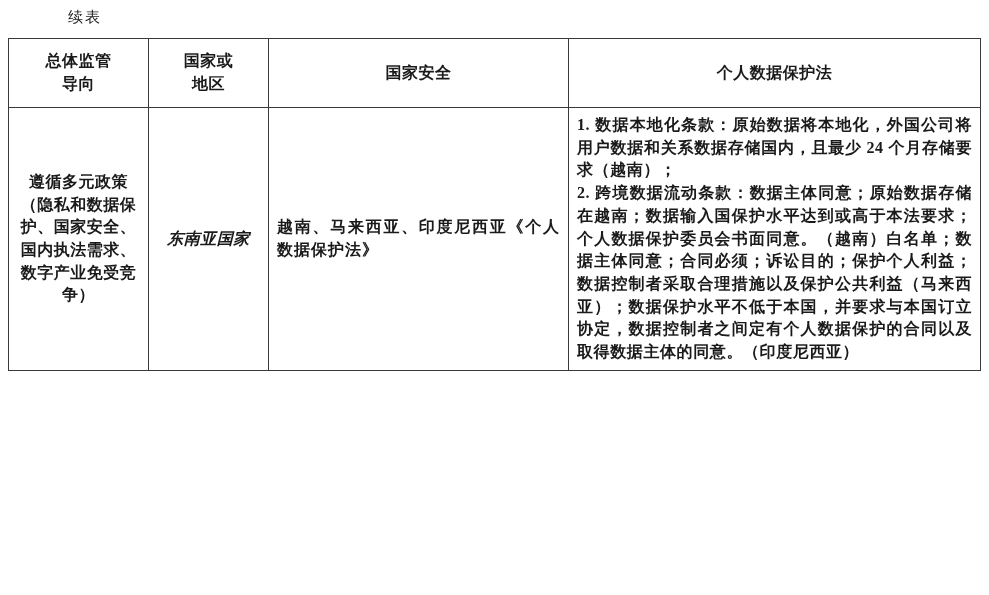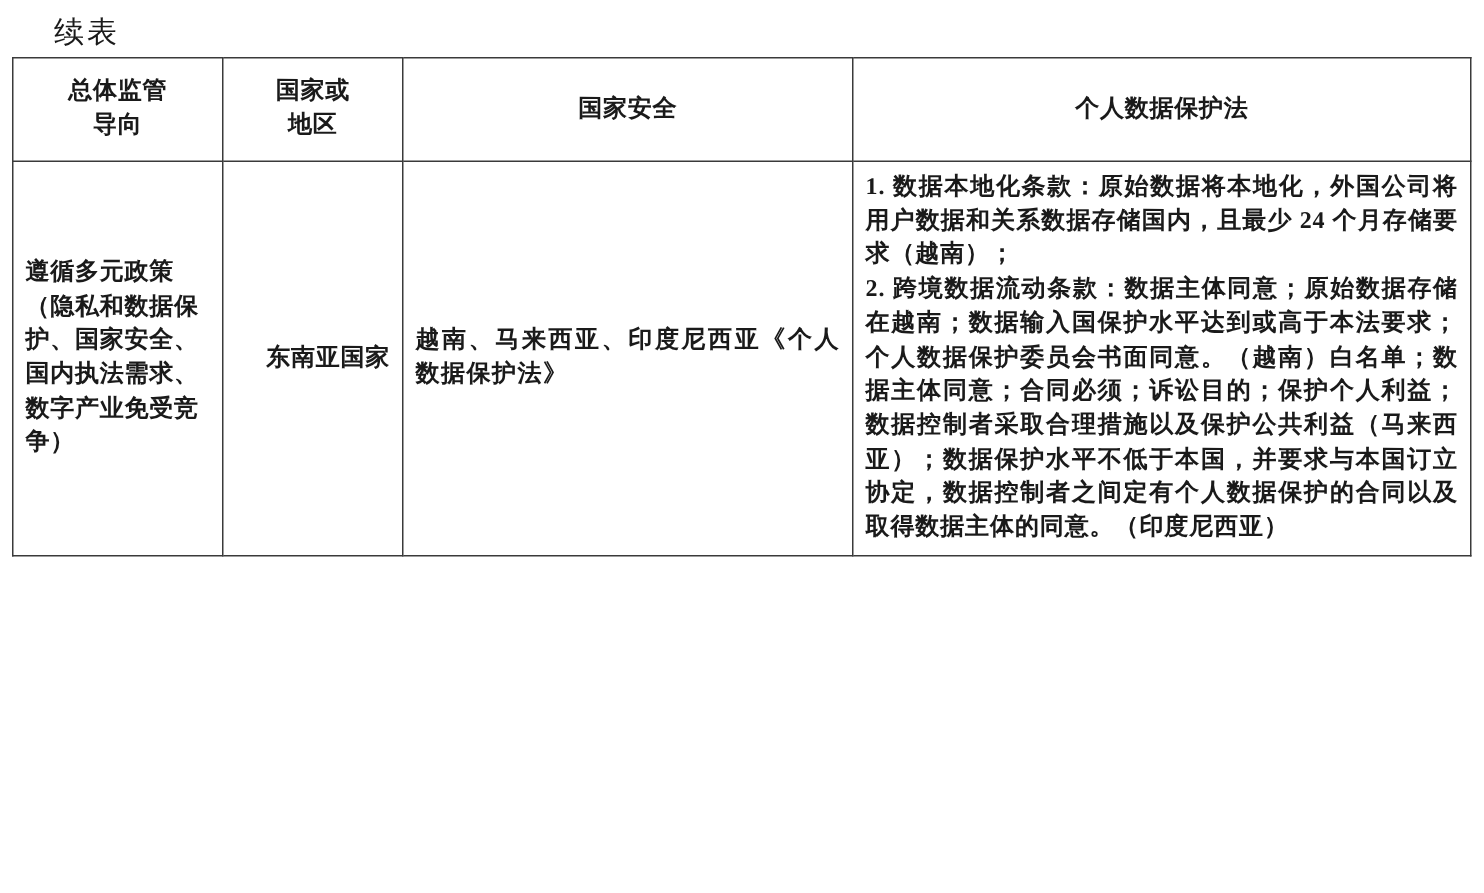--- a/index.html
+++ b/index.html
@@ -16,23 +16,23 @@
   }
   .page {
     position: relative;
     width: 989px;
     height: 595px;
     box-sizing: border-box;
     padding: 0;
   }
   .continued-label {
     position: absolute;
-    left: 36px;
+    left: 68px;
     top: 8px;
-    font-size: 20px;
+    font-size: 15px;
     letter-spacing: 2px;
     color: #1a1a1a;
     font-family: "Liberation Serif", serif;
   }
   table.doc-table {
     position: absolute;
     left: 8px;
     top: 38px;
     width: 972px;
     border-collapse: collapse;
@@ -58,30 +58,31 @@
   table.doc-table {
     border-top: 1px solid #3a3a3a;
     border-bottom: 1px solid #3a3a3a;
   }
   .col-a { width: 140px; }
   .col-b { width: 120px; }
   .col-c { width: 300px; }
   .col-d { width: 412px; }
 
   td.cell-orientation {
-    text-align: left;
+    text-align: center;
     font-size: 17px;
     line-height: 1.75;
     letter-spacing: 0.5px;
   }
   td.cell-region {
-    text-align: right;
+    text-align: center;
     font-size: 17px;
     line-height: 1.75;
     letter-spacing: 0.5px;
+    font-style: italic;
   }
   td.cell-law {
     text-align: justify;
     text-align-last: left;
     font-size: 17px;
     line-height: 1.75;
     letter-spacing: 1px;
     vertical-align: middle;
     padding-left: 12px;
     padding-right: 12px;

